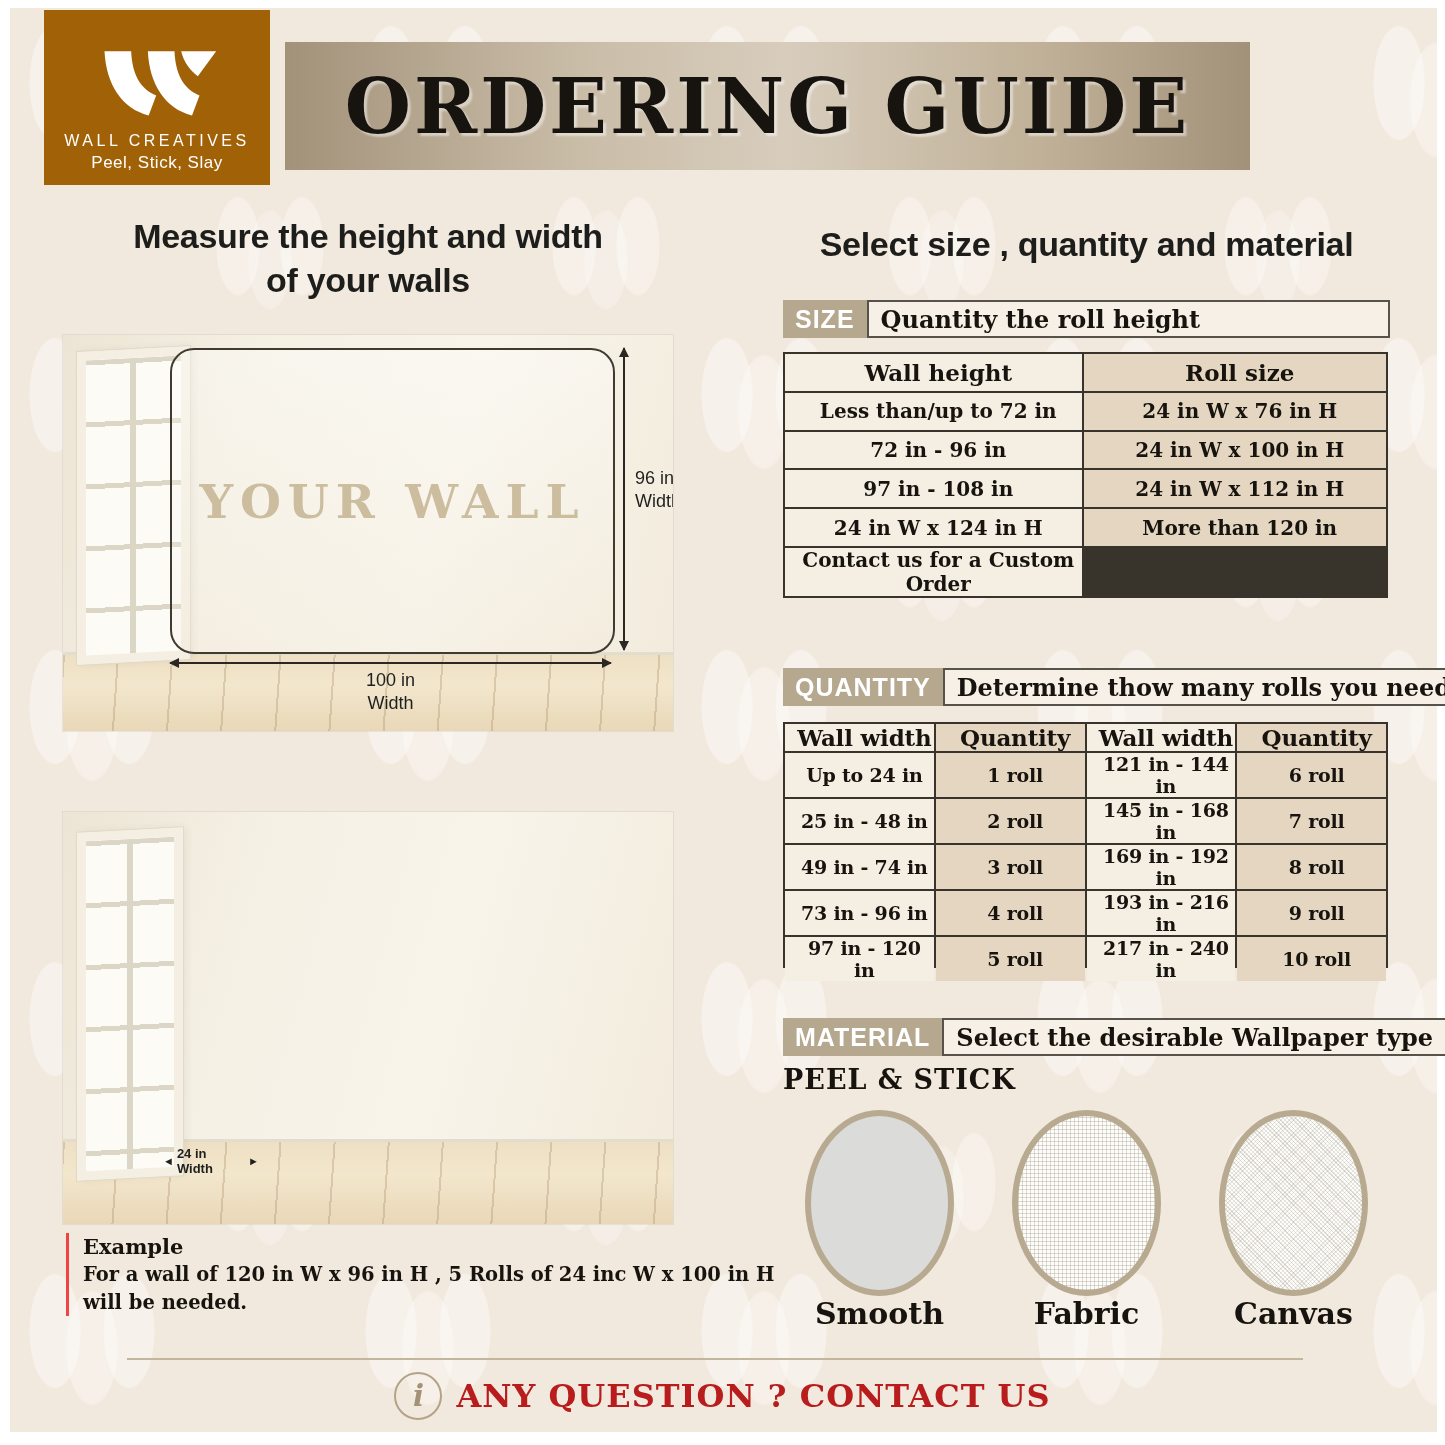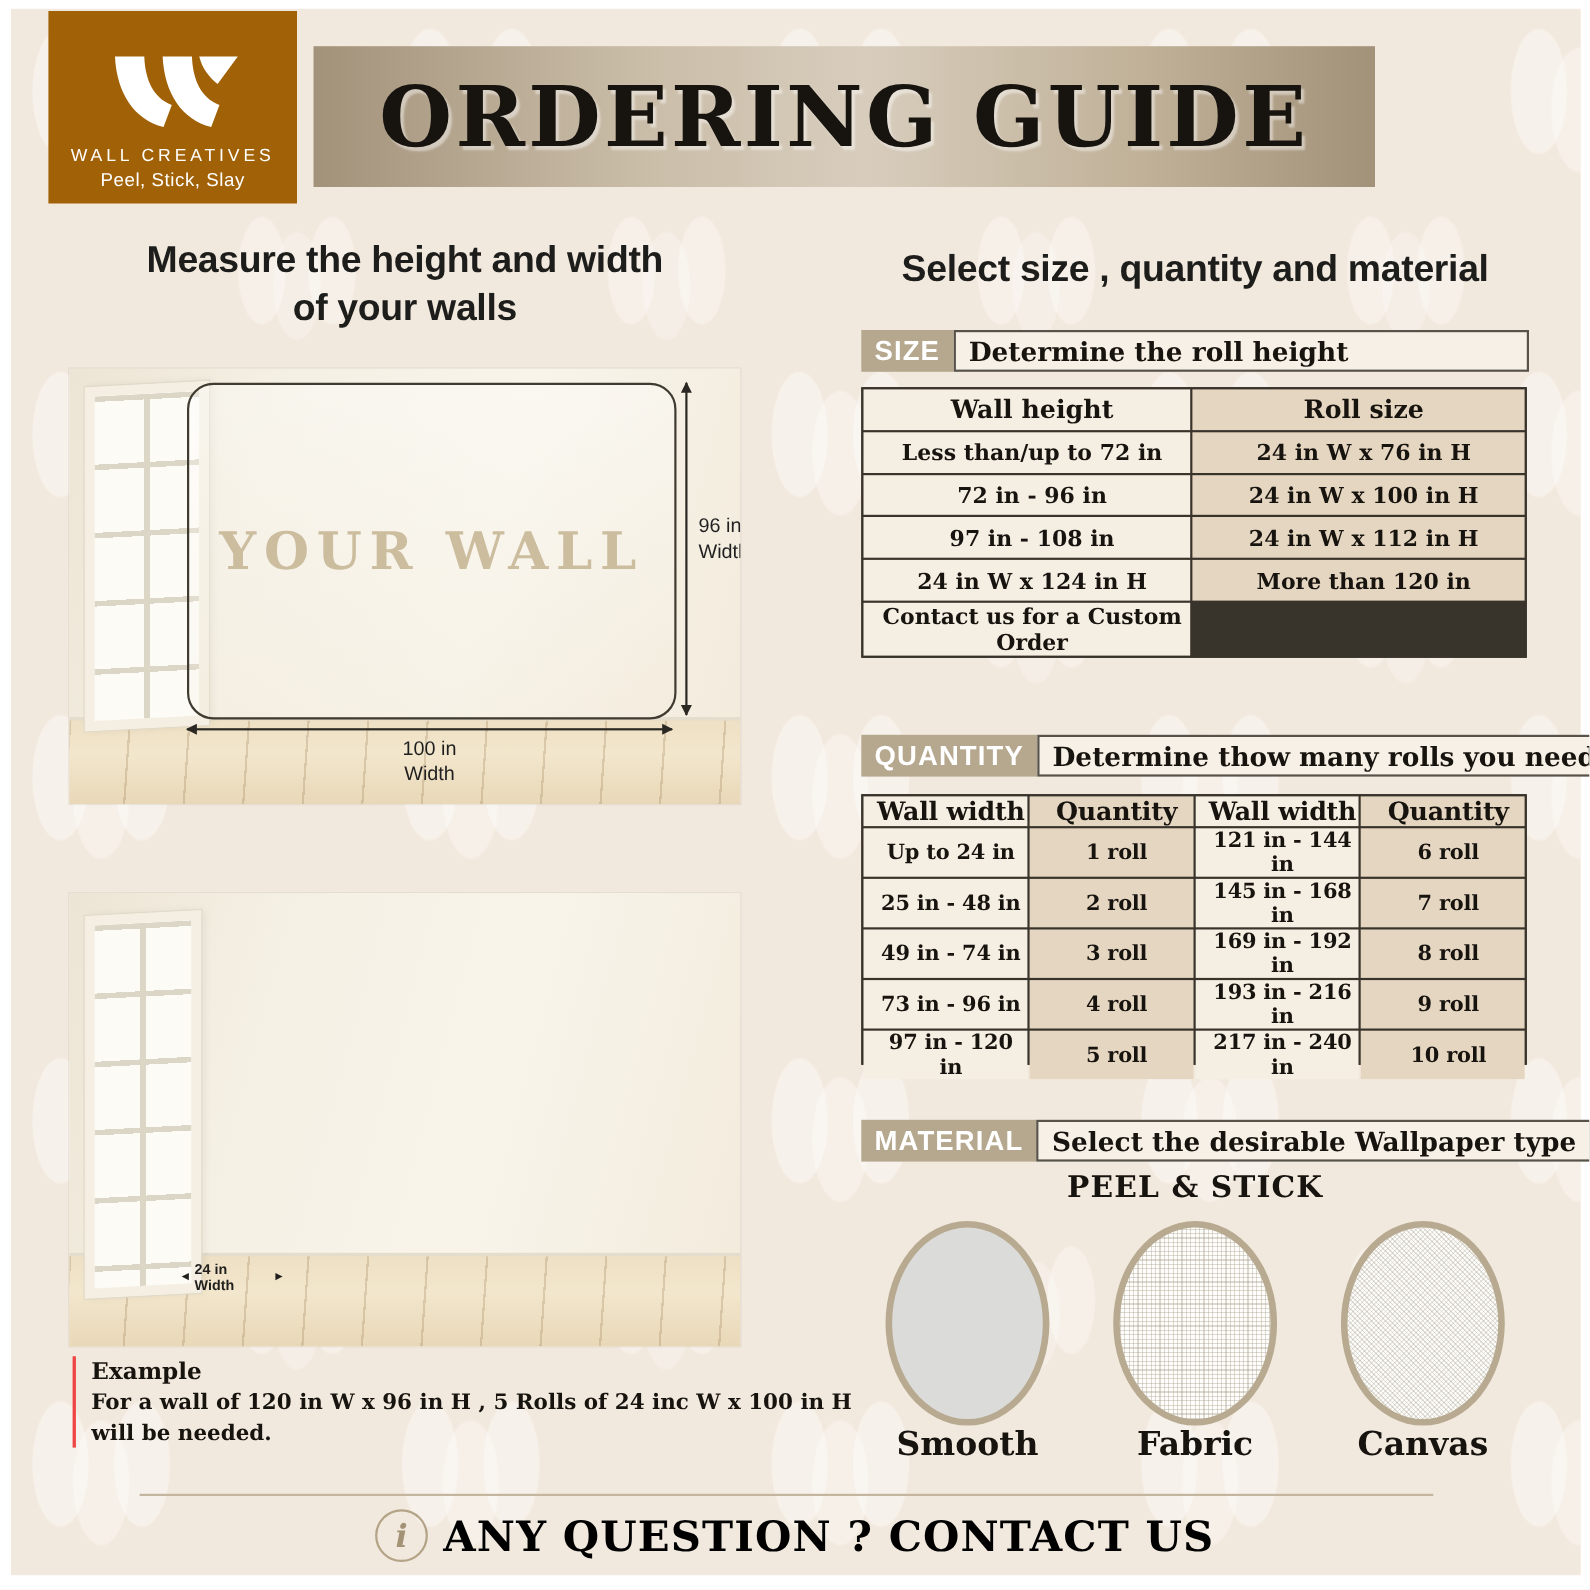--- a/index.html
+++ b/index.html
@@ -81,40 +81,40 @@
   .t-size{grid-template-columns:1fr 1.02fr;grid-auto-rows:1fr;width:601px;height:242px;}
   .t-size>div{font-size:20px;}
   .t-size>.th{font-size:23px;}
   .t-size>div:nth-child(even){background:#e5d6c1;}
   .t-qty{grid-template-columns:repeat(4,1fr);grid-auto-rows:1fr;width:601px;height:242px;}
   .t-qty>div{font-size:19px;letter-spacing:-.2px;}
   .t-qty>.th{font-size:23px;}
   .t-qty>div:nth-child(4n+2),.t-qty>div:nth-child(4n){background:#e5d6c1;}
   
   .peel{font-family:"DejaVu Serif",serif;font-weight:bold;font-size:27px;letter-spacing:1px;
-    color:#17130e;text-align:center;}
+    color:#17130e;}
   .mat-row{display:flex;justify-content:center;gap:58px;width:607px;}
   .mat-circle{width:137px;height:174px;border-radius:50%;border:6px solid #b8aa90;box-sizing:content-box;}
   .mat-smooth{background:#dbdbd9;}
   .mat-fabric{background-color:#fdfdfb;
     background-image:repeating-linear-gradient(0deg, rgba(168,158,138,.38) 0 1px, transparent 1px 4px),
                      repeating-linear-gradient(90deg, rgba(168,158,138,.38) 0 1px, transparent 1px 4px);}
   .mat-canvas{background-color:#fdfdfb;
     background-image:repeating-linear-gradient(45deg, rgba(160,150,130,.30) 0 1px, transparent 1px 3px),
                      repeating-linear-gradient(-45deg, rgba(160,150,130,.22) 0 1px, transparent 1px 3px);}
   .mat-labels{display:flex;justify-content:center;gap:58px;width:607px;}
   .mat-labels span{width:149px;text-align:center;font-family:"DejaVu Serif",serif;font-weight:bold;
     font-size:30px;color:#17130e;}
   
   .divider{height:2px;background:#c3b59e;}
   .footer{left:0;width:1445px;display:flex;align-items:center;justify-content:center;gap:14px;}
   .info-icon{width:44px;height:44px;border-radius:50%;border:2.5px solid #b3a487;color:#a39275;
     display:flex;align-items:center;justify-content:center;font-family:"DejaVu Serif",serif;
     font-weight:bold;font-size:29px;font-style:italic;}
-  .footer-text{font-family:"DejaVu Serif",serif;font-weight:bold;font-size:38px;letter-spacing:1px;color:#000000;}
+  .footer-text{font-family:"DejaVu Serif",serif;font-weight:bold;font-size:32px;letter-spacing:1px;color:#b91c1c;}
 </style>
 </head>
 <body>
 
 <div id="canvas">
   <div class="abs page"></div>
 
   <div class="abs logo-box">
     <span>
       <svg viewBox="0 0 150 84" width="126" height="70" aria-hidden="true">
@@ -167,21 +167,21 @@
   <div class="abs example" style="left:66px;top:1233px;">
     <div class="ex-t">Example</div>
     <div class="ex-l">For a wall of 120 in W x 96 in H , 5 Rolls of 24 inc W x 100 in H</div>
     <div class="ex-l">will be needed.</div>
   </div>
 
   <div class="abs col-heading" style="left:783px;top:222px;width:607px;">Select size , quantity and material</div>
 
   <div class="abs secbar" style="left:783px;top:300px;">
     <div class="seclabel">SIZE</div>
-    <div class="sectitle">Determine the roll height</div>
+    <div class="sectitle">Quantity the roll height</div>
   </div>
   <div class="abs tbl t-size" style="left:783px;top:352px;">
     <div class="th">Wall height</div>
     <div class="th">Roll size</div>
     <div>Less than/up to 72 in</div>
     <div>24 in W x 76 in H</div>
     <div>72 in - 96 in</div>
     <div>24 in W x 100 in H</div>
     <div>97 in - 108 in</div>
     <div>24 in W x 112 in H</div>

